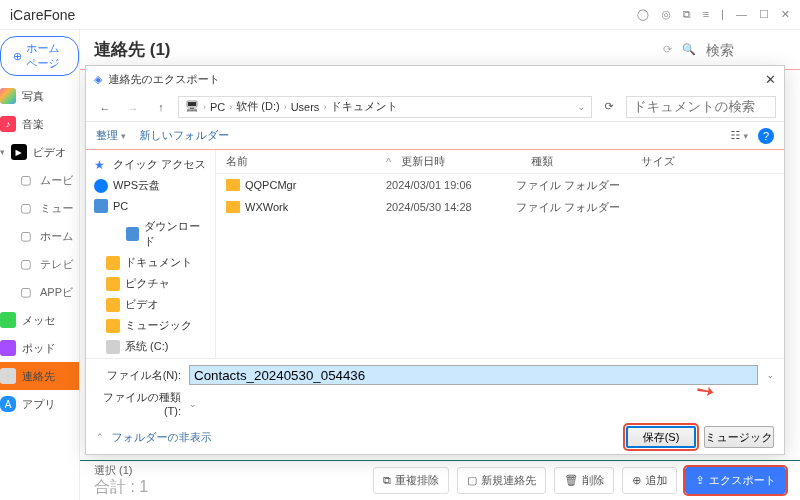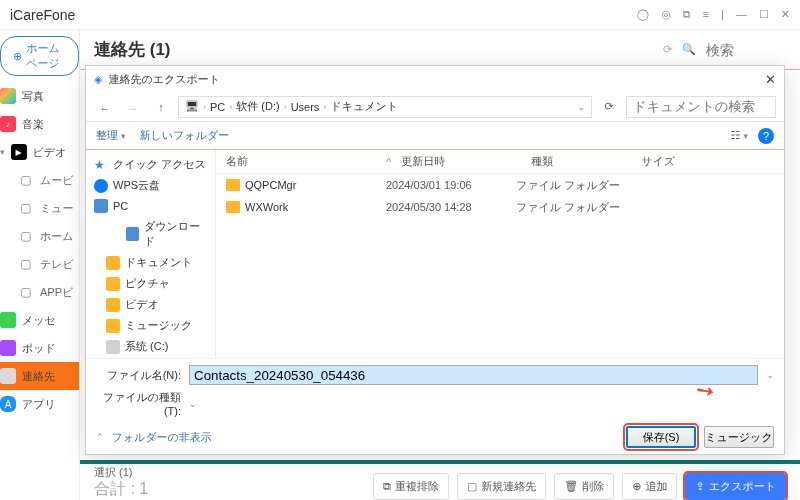--- a/index.html
+++ b/index.html
@@ -24,21 +24,21 @@
 .ic-contact{background:#d9d9d9;border-radius:3px}
 .ic-app{background:#1e90ff;border-radius:6px;color:#fff;font-size:10px}
 .ic-cam{color:#888}
 .content{flex:1;display:flex;flex-direction:column;position:relative}
 .chead{height:40px;display:flex;align-items:center;padding:0 14px;gap:12px;border-bottom:1px solid #fca5a5}
 .chead h2{font-size:17px;font-weight:600}
 .chead .right{margin-left:auto;display:flex;align-items:center;gap:10px;color:#aaa}
 .search{border:none;outline:none;font-size:14px;width:80px}
 .colhead{height:24px;display:flex;align-items:center;padding-left:30px;color:#666;font-size:11px}
 .colhead span{flex:1}
-.footer{position:absolute;bottom:0;left:0;right:0;height:40px;border-top:4px solid #0f766e;display:flex;align-items:flex-end;padding:0 14px;gap:8px;font-size:11px;background:#fff}
+.footer{position:absolute;bottom:0;left:0;right:0;height:40px;border-top:1px solid #0f766e;display:flex;align-items:center;padding:0 14px;gap:8px;font-size:11px;background:#fff}
 .footer .sel{color:#666;line-height:1.3}
 .footer .sel small{color:#aaa;font-size:16px}
 .fbtn{display:flex;align-items:center;gap:4px;padding:5px 9px;border:1px solid #ddd;border-radius:3px;color:#555;background:#fff}
 .fbtn.primary{background:#3a7afe;color:#fff;border-color:#3a7afe}
 .footer-spacer{flex:1}
 
 .dialog{position:absolute;left:85px;top:65px;width:700px;height:390px;background:#fff;border:1px solid #ccc;box-shadow:0 4px 20px rgba(0,0,0,.15);display:flex;flex-direction:column;font-size:11px}
 .dlg-title{height:26px;display:flex;align-items:center;padding:0 8px;gap:6px}
 .dlg-title .x{margin-left:auto;color:#444;font-size:13px;cursor:pointer}
 .dlg-nav{height:30px;display:flex;align-items:center;padding:0 8px;gap:6px;border-bottom:1px solid #e5e5e5}

